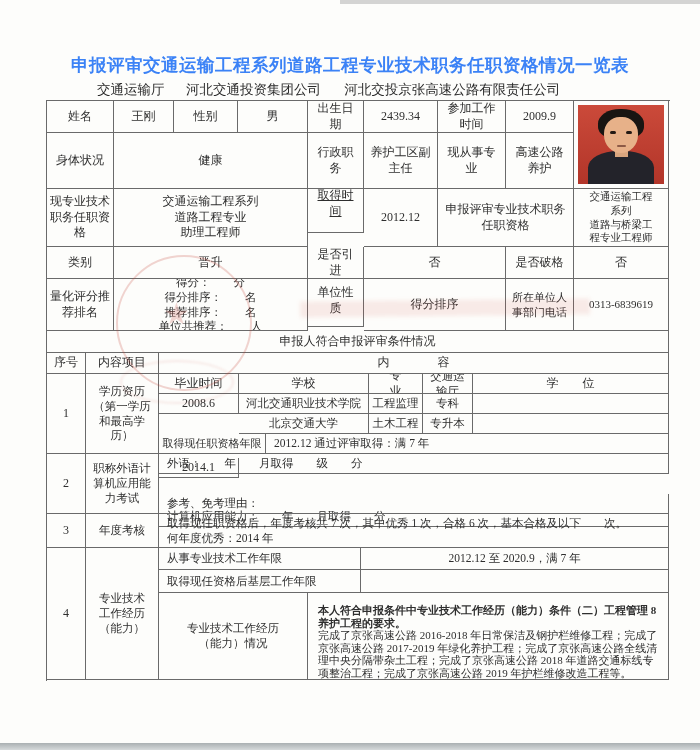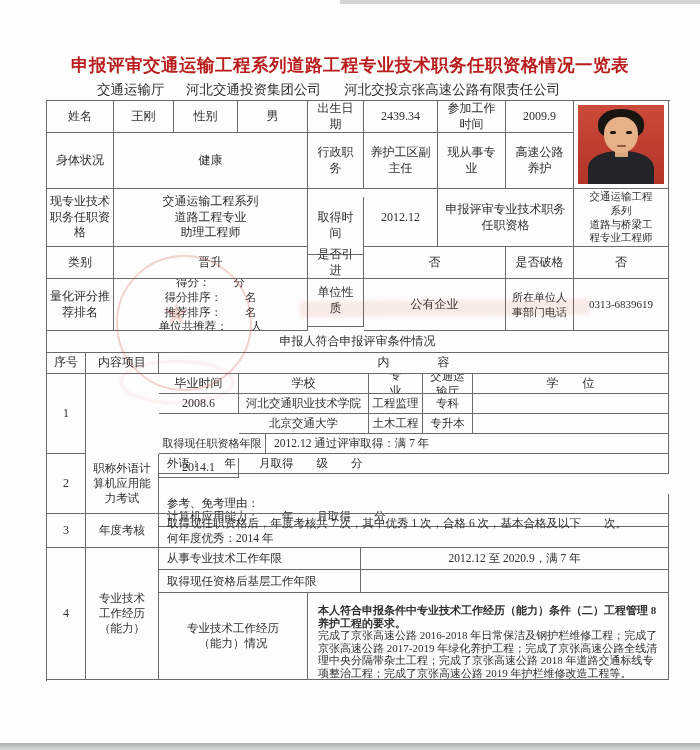--- a/index.html
+++ b/index.html
@@ -3,21 +3,21 @@
 <meta charset="utf-8">
 <style>
   :root{ --bc:#6a6a6a; --tx:#2e2e2e; }
   html,body{margin:0;padding:0;}
   body{background:#ffffff;font-family:"Liberation Serif","DejaVu Serif",serif;}
   .sheet{position:relative;width:700px;height:750px;background:#fdfdfb;overflow:hidden;}
   .edge-top{position:absolute;left:340px;top:0;width:360px;height:4px;background:#cdcdcb;opacity:.85;}
   .edge-bottom{position:absolute;left:0;top:743px;width:700px;height:7px;
     background:linear-gradient(#aab0b2,#d6dadb);}
   .doc-title{position:absolute;left:0;top:53px;width:700px;text-align:center;
-    font-size:17.5px;font-weight:bold;color:#b91c1c;letter-spacing:.5px;}
+    font-size:17.5px;font-weight:bold;color:#3b82f6;letter-spacing:.5px;}
   .doc-sub{position:absolute;left:97px;top:81px;font-size:13.5px;color:#2a2a2a;white-space:nowrap;}
   .doc-sub span{display:inline-block;}
   .doc-sub .g1{margin-right:18px;} .doc-sub .g2{margin-right:20px;}
   .tbl{position:absolute;left:46px;top:100px;width:623px;height:580px;
     border-top:1px solid var(--bc);border-left:1px solid var(--bc);}
   .c{position:absolute;box-sizing:border-box;border-right:1px solid var(--bc);
     border-bottom:1px solid var(--bc);display:flex;align-items:center;justify-content:center;
     text-align:center;font-size:12px;color:var(--tx);line-height:1.3;padding:1px 3px;
     overflow:hidden;}
   .pre{white-space:pre-line;}
@@ -86,52 +86,53 @@
     <div class="c" style="left:67px;top:32px;width:194px;height:56px;">健康</div>
     <div class="c tight" style="left:261px;top:32px;width:56px;height:56px;">行政职务</div>
     <div class="c" style="left:317px;top:32px;width:74px;height:56px;">养护工区副主任</div>
     <div class="c tight" style="left:391px;top:32px;width:68px;height:56px;">现从事专业</div>
     <div class="c tight" style="left:459px;top:32px;width:68px;height:56px;">高速公路养护</div>
 
     <div class="c" style="left:0;top:88px;width:67px;height:58px;">现专业技术职务任职资格</div>
     <div class="c pre" style="left:67px;top:88px;width:194px;height:58px;">交通运输工程系列
 道路工程专业
 助理工程师</div>
-    <div class="c tight" style="left:261px;top:96px;width:56px;height:58px;">取得时间</div>
+    <div class="c tight" style="left:261px;top:74px;width:56px;height:58px;text-decoration:underline;">取得时间</div>
     <div class="c" style="left:317px;top:88px;width:74px;height:58px;">2012.12</div>
     <div class="c" style="left:391px;top:88px;width:136px;height:58px;">申报评审专业技术职务任职资格</div>
     <div class="c pre f105" style="left:527px;top:88px;width:95px;height:58px;">交通运输工程
 系列
 道路与桥梁工
 程专业工程师</div>
 
     <div class="c" style="left:0;top:146px;width:67px;height:32px;">类别</div>
     <div class="c" style="left:67px;top:146px;width:194px;height:32px;">晋升</div>
     <div class="c tight" style="left:261px;top:146px;width:56px;height:32px;">是否引进</div>
     <div class="c" style="left:317px;top:146px;width:142px;height:32px;">否</div>
     <div class="c" style="left:459px;top:146px;width:68px;height:32px;">是否破格</div>
     <div class="c" style="left:527px;top:146px;width:95px;height:32px;">否</div>
 
     <div class="c" style="left:0;top:178px;width:67px;height:52px;">量化评分推荐排名</div>
     <div class="c pre f115" style="left:67px;top:178px;width:194px;height:52px;">得分：　　分
 得分排序：　　名
 推荐排序：　　名
 单位共推荐：　　人</div>
     <div class="c tight" style="left:261px;top:174px;width:56px;height:52px;">单位性质</div>
-    <div class="c" style="left:317px;top:178px;width:142px;height:52px;">公有企业</div>
+    <div class="c" style="left:317px;top:178px;width:142px;height:52px;">得分排序</div>
     <div class="c f11" style="left:459px;top:178px;width:68px;height:52px;">所在单位人事部门电话</div>
     <div class="c f11" style="left:527px;top:178px;width:95px;height:52px;">0313-6839619</div>
 
     <div class="c" style="left:0;top:230px;width:622px;height:22px;">申报人符合申报评审条件情况</div>
 
     <div class="c" style="left:0;top:252px;width:39px;height:21px;">序号</div>
     <div class="c" style="left:39px;top:252px;width:73px;height:21px;">内容项目</div>
     <div class="c" style="left:112px;top:252px;width:510px;height:21px;">内　　　　容</div>
 
     <div class="c" style="left:0;top:273px;width:39px;height:80px;">1</div>
+    <div class="c f115" style="left:39px;top:273px;width:73px;height:80px;">学历资历（第一学历和最高学历）</div>
     <div class="c" style="left:112px;top:273px;width:80px;height:20px;">毕业时间</div>
     <div class="c" style="left:192px;top:273px;width:130px;height:20px;">学校</div>
     <div class="c" style="left:322px;top:273px;width:54px;height:20px;">专　　业</div>
     <div class="c f115" style="left:376px;top:273px;width:50px;height:20px;">交通运输厅</div>
     <div class="c" style="left:426px;top:273px;width:196px;height:20px;">学　　位</div>
 
     <div class="c" style="left:112px;top:293px;width:80px;height:20px;">2008.6</div>
     <div class="c f115" style="left:192px;top:293px;width:130px;height:20px;">河北交通职业技术学院</div>
     <div class="c f115" style="left:322px;top:293px;width:54px;height:20px;">工程监理</div>
     <div class="c f115" style="left:376px;top:293px;width:50px;height:20px;">专科</div>

